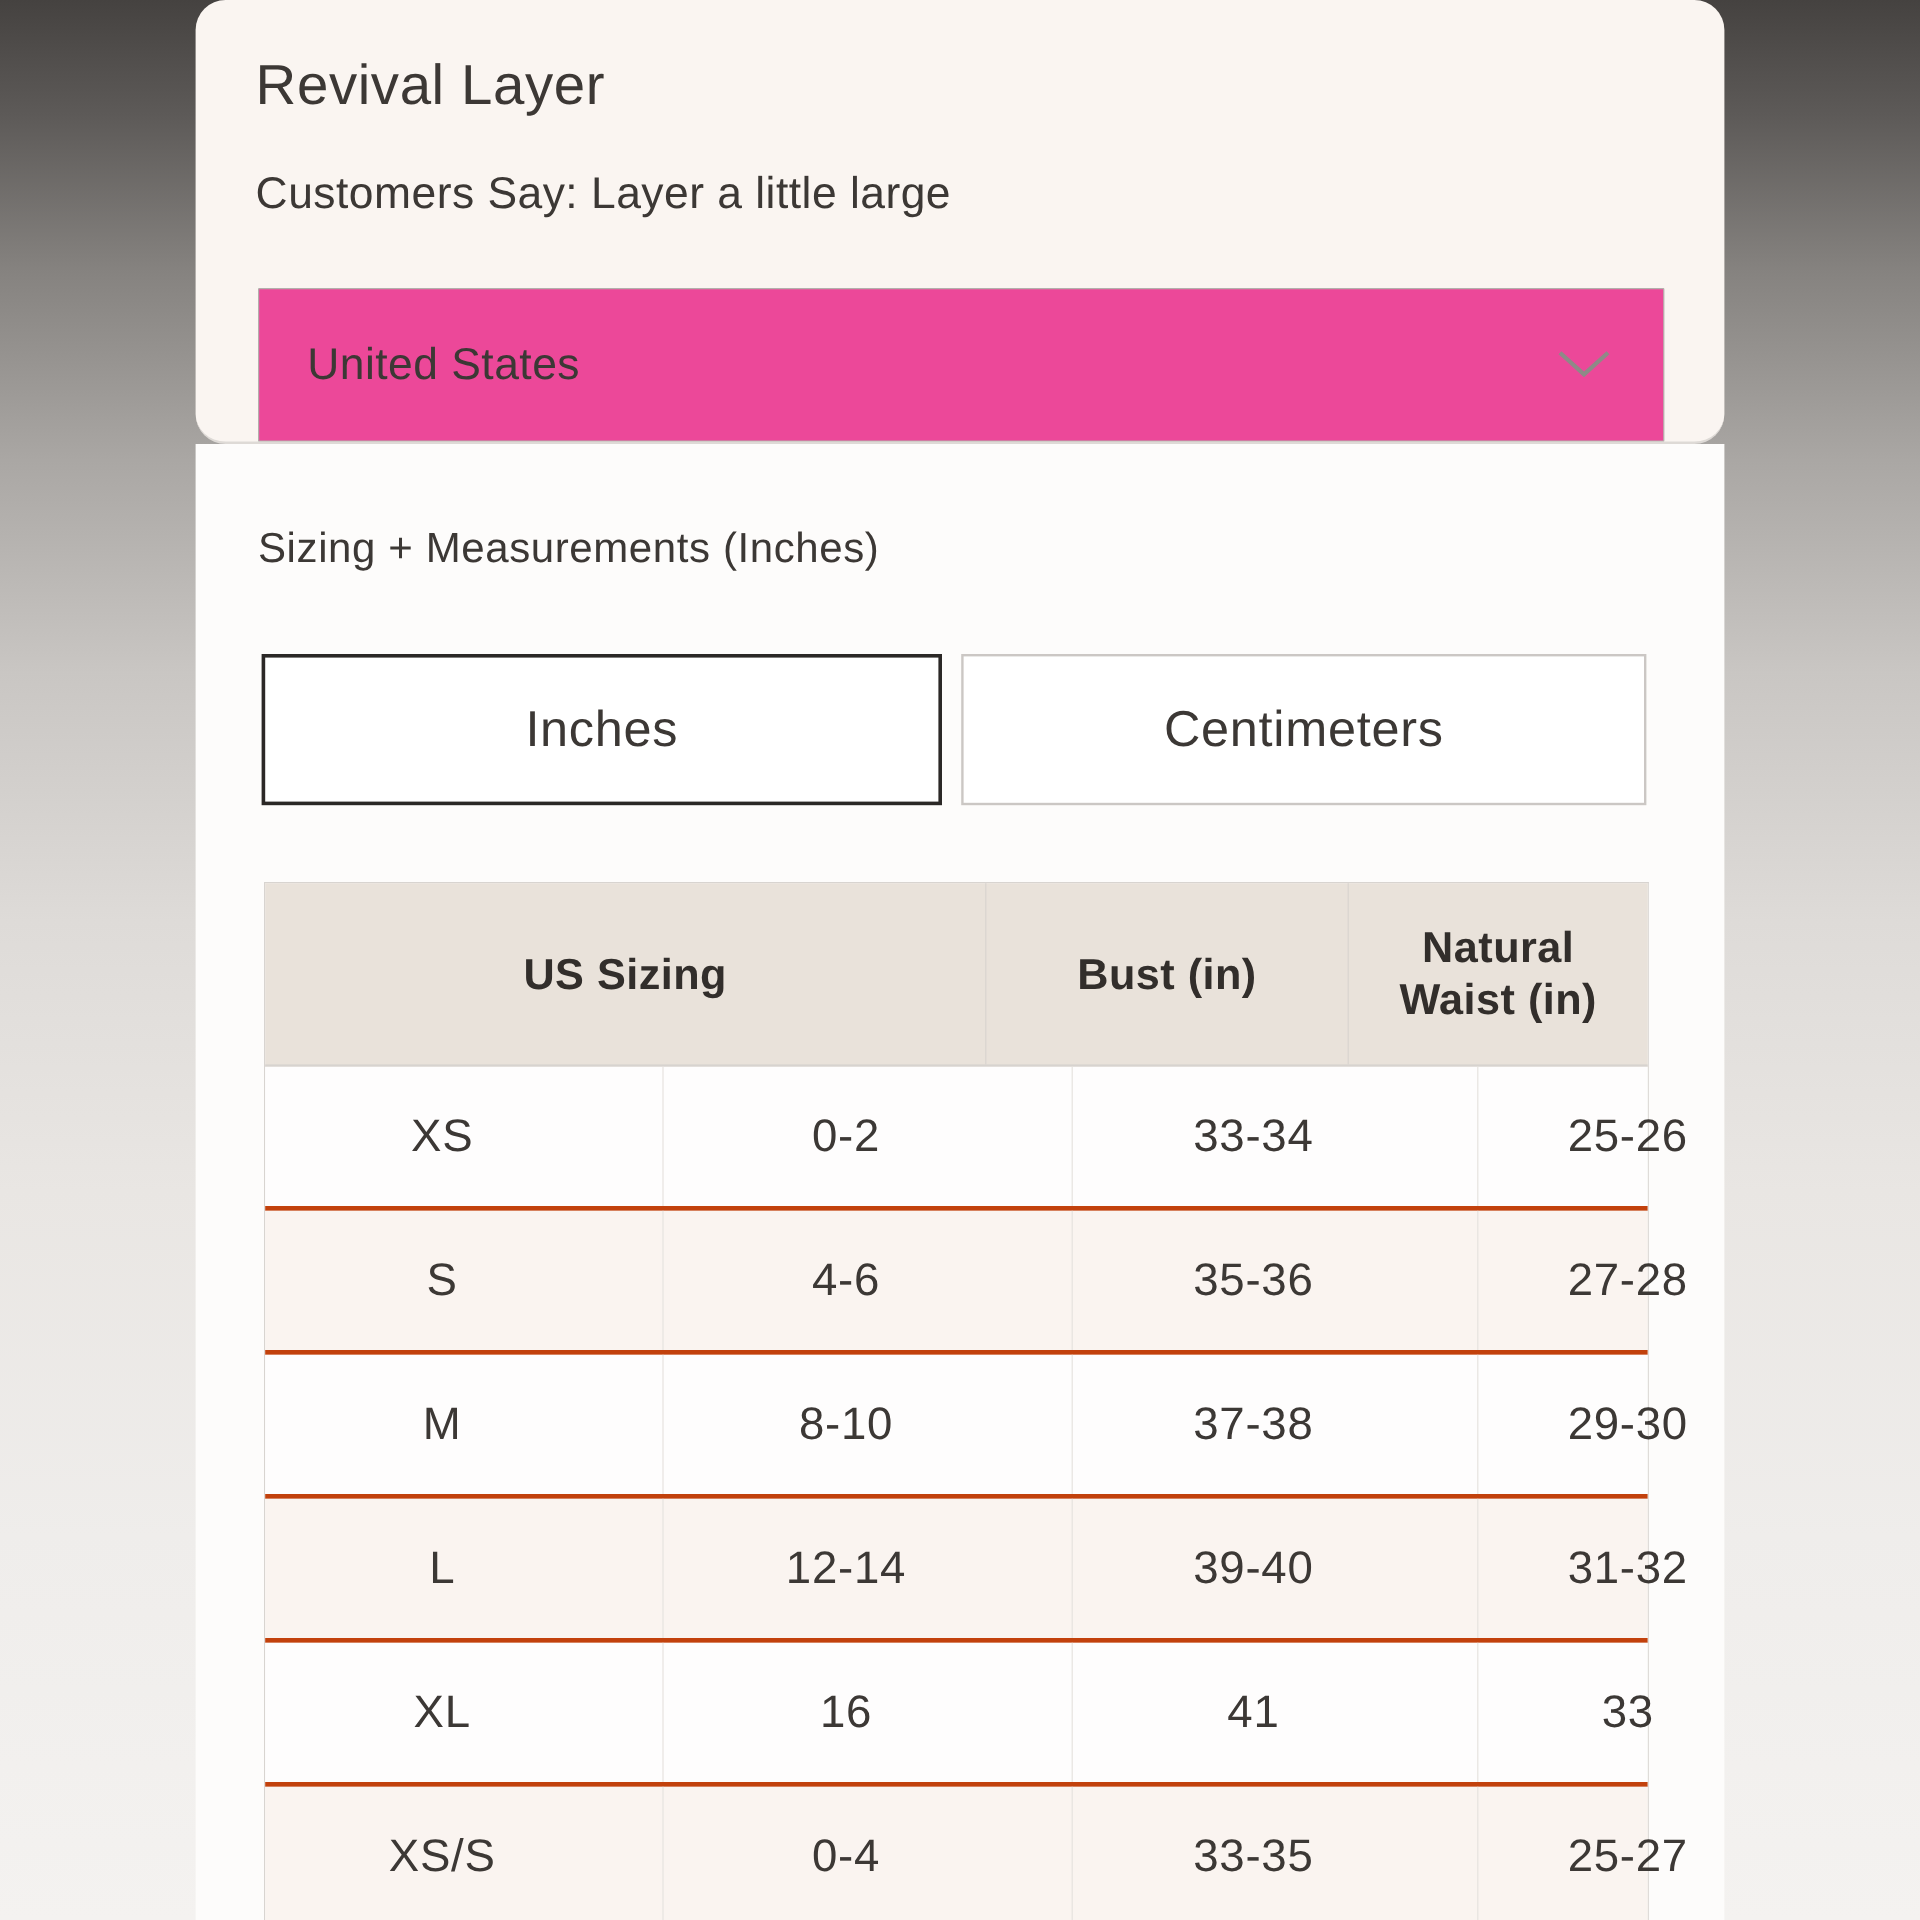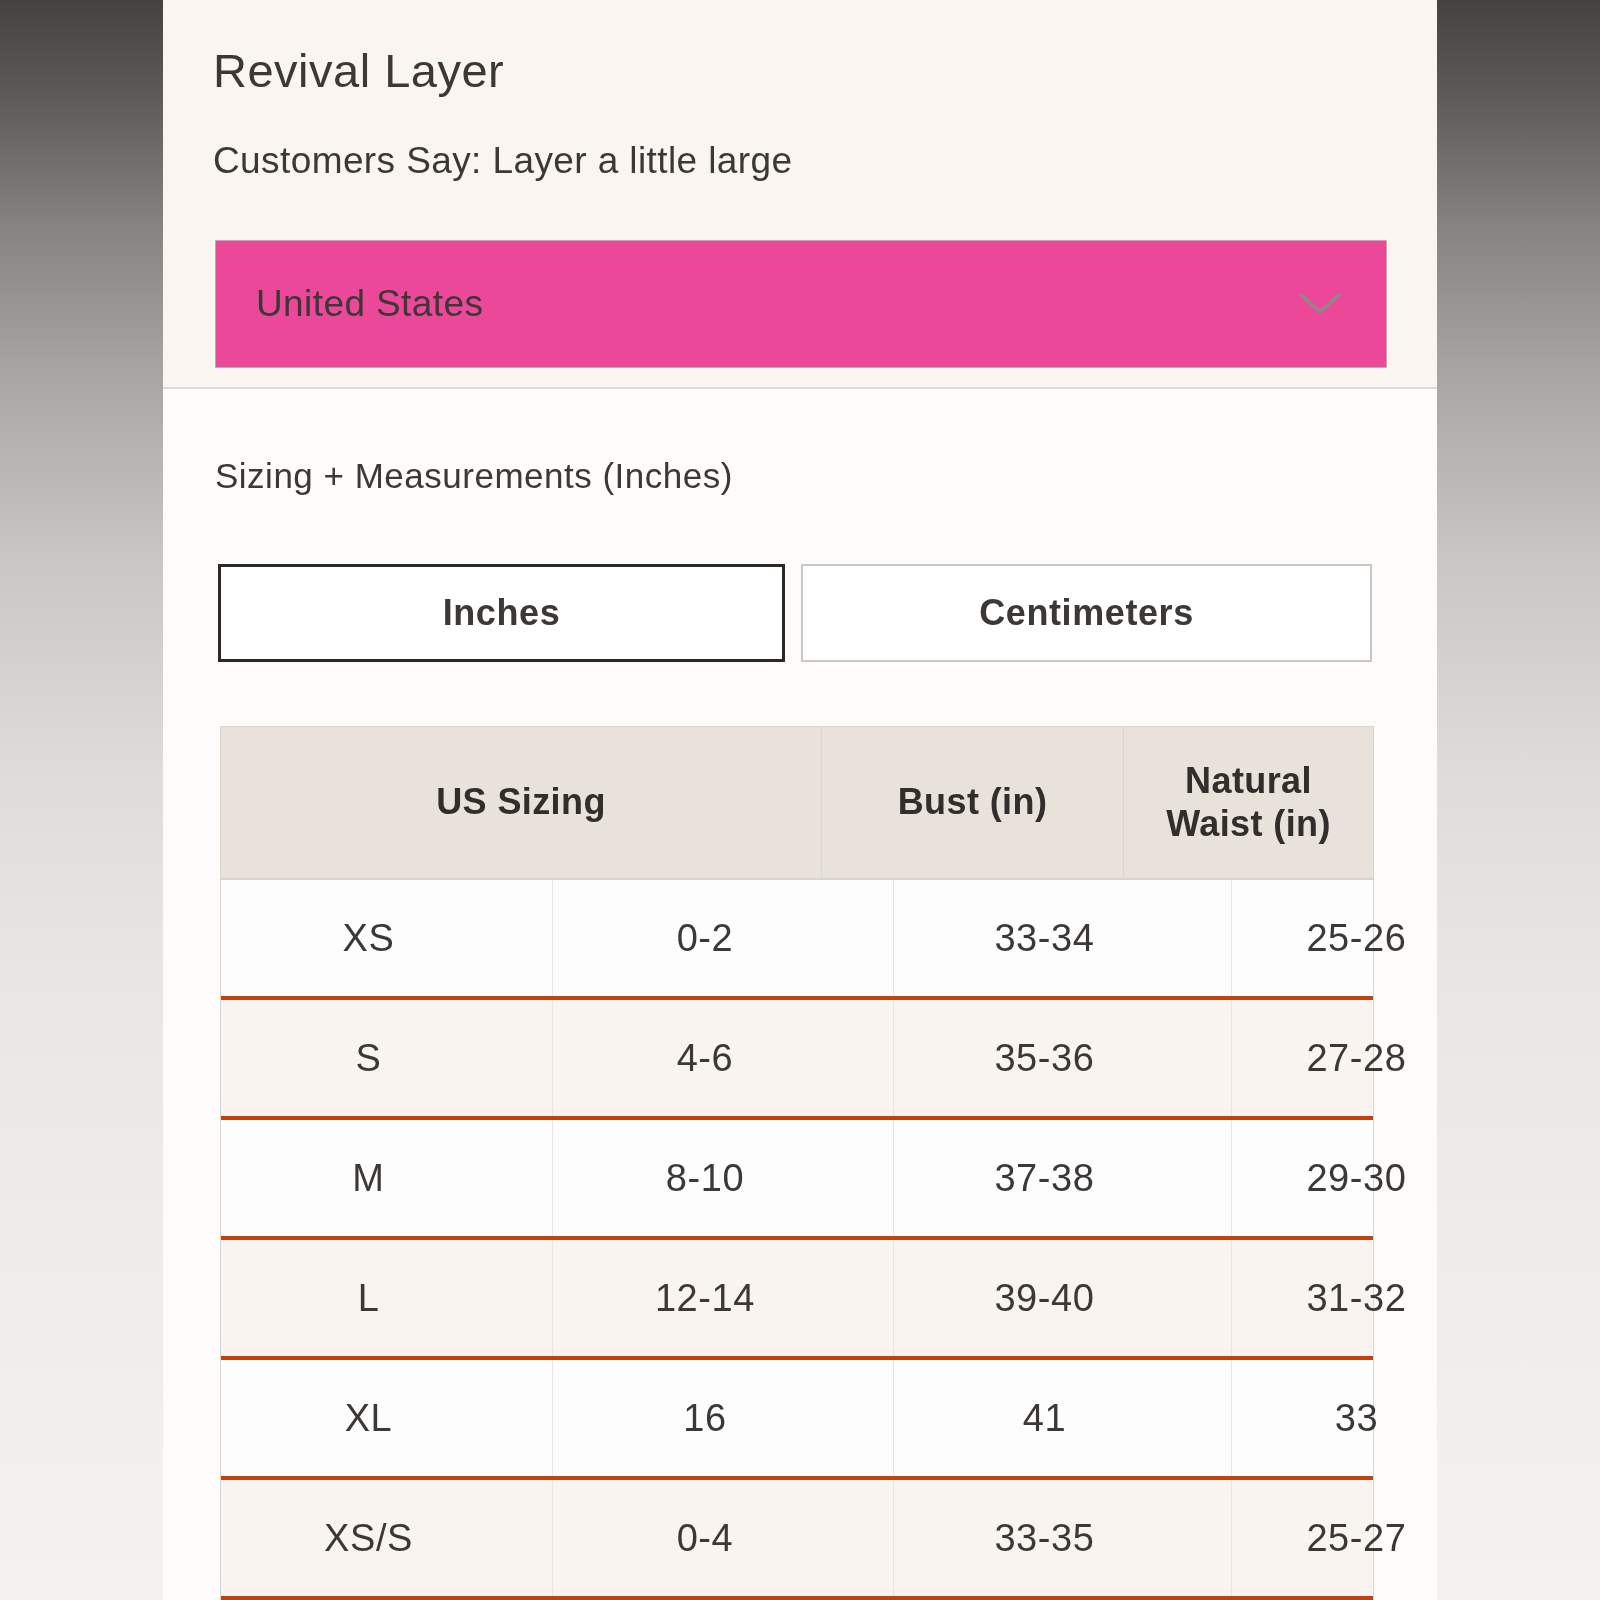--- a/index.html
+++ b/index.html
@@ -34,20 +34,21 @@
     flex-direction: column;
   }
 
   
   .section-top {
     box-sizing: border-box;
     height: 429px;
     background: #faf5f1;
     border-bottom: 2px solid #dedad6;
     padding: 40px 50px 0 50px;
+    border-radius: 25px;
   }
   .page-title {
     margin: 0;
     margin-top: 4px;
     font-size: 47px;
     font-weight: 400;
     letter-spacing: 0.5px;
     color: #3c3835;
     line-height: 1.15;
   }
@@ -103,30 +104,29 @@
     color: #3c3835;
     line-height: 1.2;
   }
   .unit-toggle {
     margin-top: 67px;
     margin-left: 5px;
     display: flex;
   }
   .unit-btn {
     box-sizing: border-box;
-    height: 98px;
+    height: 126px;
     background: #ffffff;
     display: flex;
     align-items: center;
     justify-content: center;
-    font-size: 36px;
+    font-size: 42px;
     letter-spacing: 0.6px;
     color: #3c3835;
     cursor: pointer;
-    font-weight: bold;
   }
   .unit-btn.selected {
     width: 567px;
     border: 3px solid #2b2826;
   }
   .unit-btn.unselected {
     width: 571px;
     margin-left: 16px;
     border: 2px solid #cbc7c4;
   }

